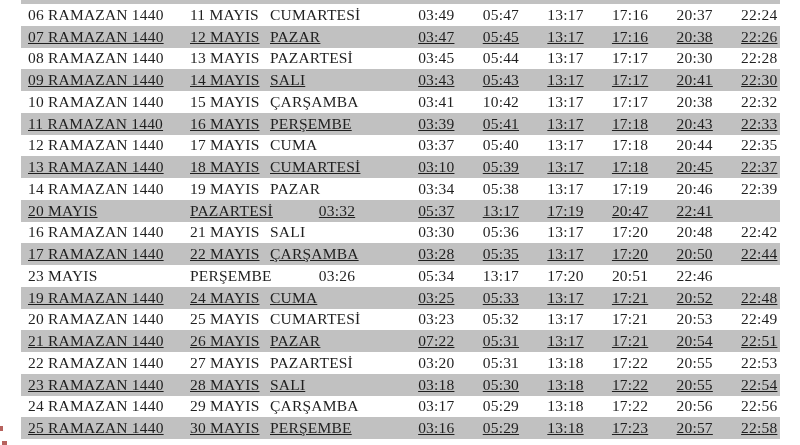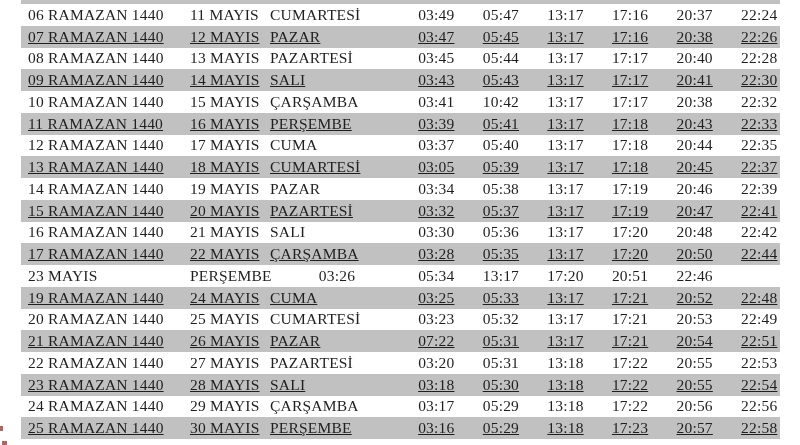--- a/index.html
+++ b/index.html
@@ -69,21 +69,21 @@
     <div class="cell time">22:26</div>
   </div>
       <div class="row">
     <div class="cell">08 RAMAZAN 1440</div>
     <div class="cell">13 MAYIS</div>
     <div class="cell">PAZARTESİ</div>
     <div class="cell time">03:45</div>
     <div class="cell time">05:44</div>
     <div class="cell time">13:17</div>
     <div class="cell time">17:17</div>
-    <div class="cell time">20:40</div>
+    <div class="cell time">20:30</div>
     <div class="cell time">22:28</div>
   </div>
       <div class="row gray">
     <div class="cell">09 RAMAZAN 1440</div>
     <div class="cell">14 MAYIS</div>
     <div class="cell">SALI</div>
     <div class="cell time">03:43</div>
     <div class="cell time">05:43</div>
     <div class="cell time">13:17</div>
     <div class="cell time">17:17</div>
@@ -120,40 +120,39 @@
     <div class="cell time">05:40</div>
     <div class="cell time">13:17</div>
     <div class="cell time">17:18</div>
     <div class="cell time">20:44</div>
     <div class="cell time">22:35</div>
   </div>
       <div class="row gray">
     <div class="cell">13 RAMAZAN 1440</div>
     <div class="cell">18 MAYIS</div>
     <div class="cell">CUMARTESİ</div>
-    <div class="cell time">03:05</div>
+    <div class="cell time">03:10</div>
     <div class="cell time">05:39</div>
     <div class="cell time">13:17</div>
     <div class="cell time">17:18</div>
     <div class="cell time">20:45</div>
     <div class="cell time">22:37</div>
   </div>
       <div class="row">
     <div class="cell">14 RAMAZAN 1440</div>
     <div class="cell">19 MAYIS</div>
     <div class="cell">PAZAR</div>
     <div class="cell time">03:34</div>
     <div class="cell time">05:38</div>
     <div class="cell time">13:17</div>
     <div class="cell time">17:19</div>
     <div class="cell time">20:46</div>
     <div class="cell time">22:39</div>
   </div>
       <div class="row gray">
-    <div class="cell">15 RAMAZAN 1440</div>
     <div class="cell">20 MAYIS</div>
     <div class="cell">PAZARTESİ</div>
     <div class="cell time">03:32</div>
     <div class="cell time">05:37</div>
     <div class="cell time">13:17</div>
     <div class="cell time">17:19</div>
     <div class="cell time">20:47</div>
     <div class="cell time">22:41</div>
   </div>
       <div class="row">

